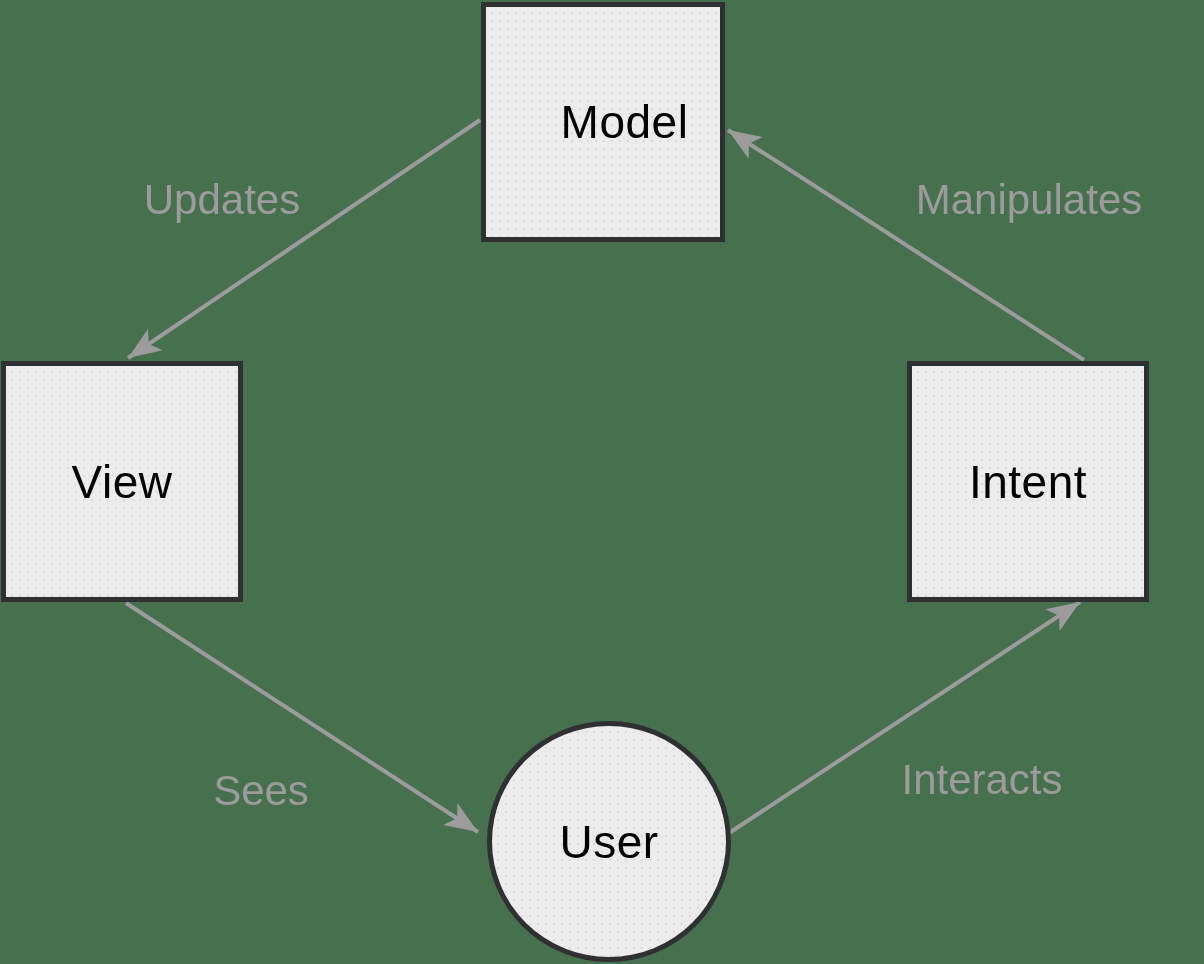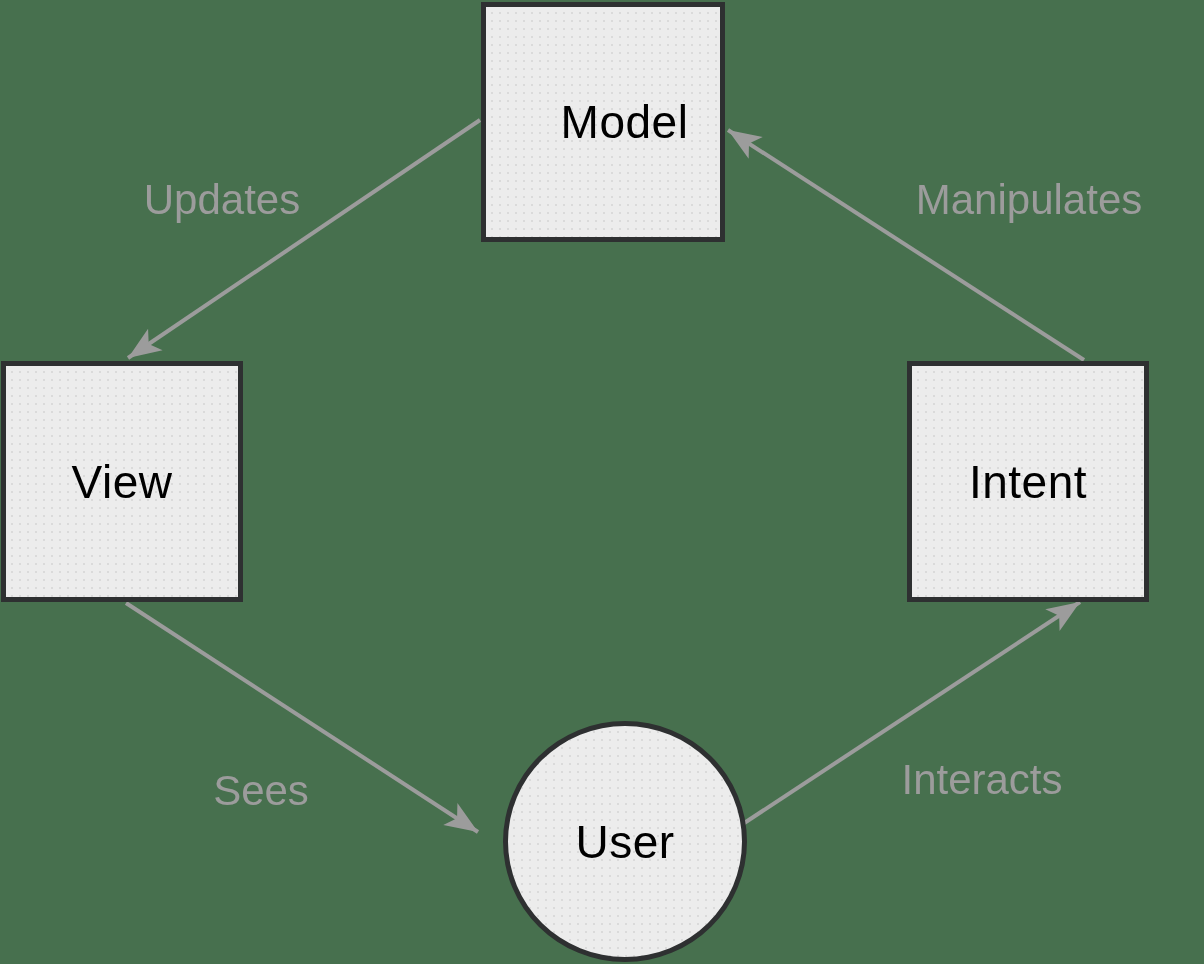--- a/index.html
+++ b/index.html
@@ -40,21 +40,21 @@
   }
   .node .node-label {
     font-size: 46px;
     color: #000000;
     letter-spacing: 0.5px;
     white-space: nowrap;
   }
   #node-model  { left: 481px; top: 2px;   width: 244px; height: 240px; padding-left: 43px; }
   #node-view   { left: 1px;   top: 361px; width: 242px; height: 241px; }
   #node-intent { left: 907px; top: 361px; width: 242px; height: 241px; }
-  #node-user   { left: 503px; top: 721px; width: 244px; height: 241px; border-radius: 50%; }
+  #node-user   { left: 487px; top: 721px; width: 244px; height: 241px; border-radius: 50%; }
   .edge-label {
     position: absolute;
     transform: translate(-50%, -50%);
     font-size: 42px;
     color: #9C9C9C;
     white-space: nowrap;
     z-index: 2;
   }
   #label-updates     { left: 222px;  top: 200px; }
   #label-manipulates { left: 1001px; top: 200px; margin-left: 28px; }

